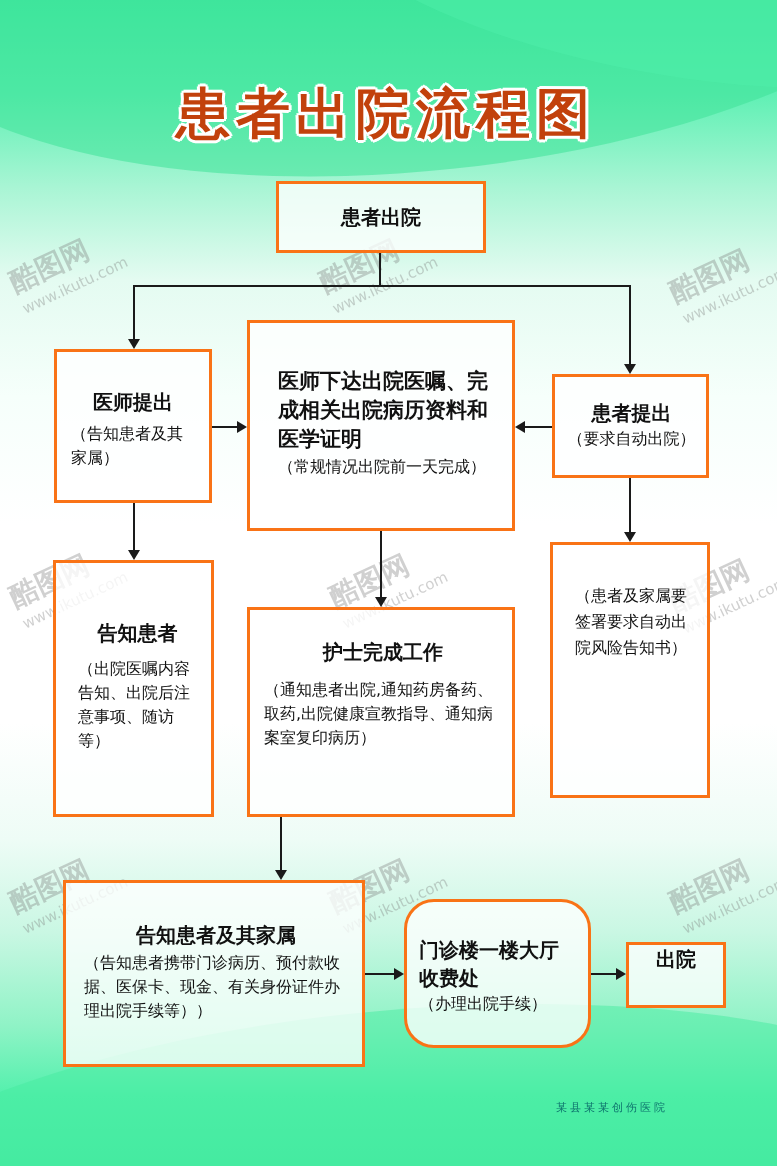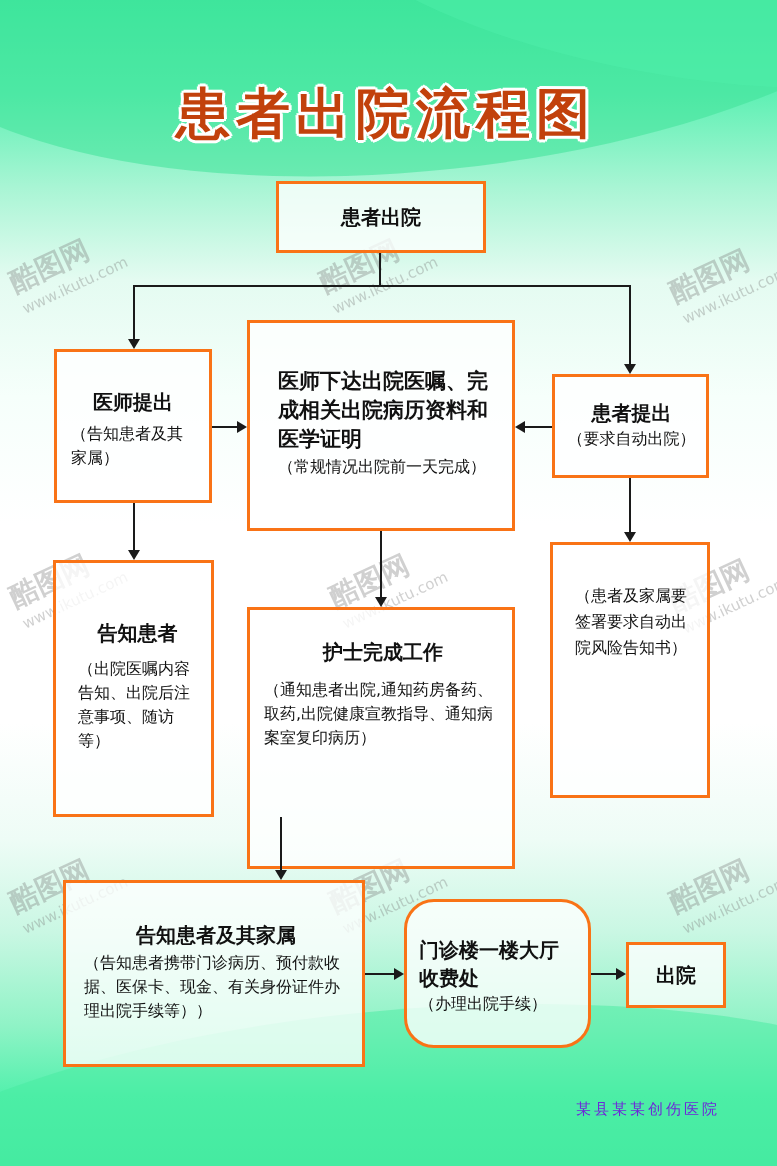--- a/index.html
+++ b/index.html
@@ -25,21 +25,21 @@
   .box {
     position:absolute; box-sizing:border-box; border:3px solid #f97316;
     background:rgba(255,255,255,0.78); color:#111;
   }
   .b-title { font-weight:bold; font-size:20px; line-height:28px; }
   .b-note { font-size:16px; line-height:24px; }
   .line { position:absolute; background:#1a1a1a; }
   .arrow-down { position:absolute; width:0; height:0; border-left:6px solid transparent; border-right:6px solid transparent; border-top:10px solid #1a1a1a; }
   .arrow-right { position:absolute; width:0; height:0; border-top:6px solid transparent; border-bottom:6px solid transparent; border-left:10px solid #1a1a1a; }
   .arrow-left { position:absolute; width:0; height:0; border-top:6px solid transparent; border-bottom:6px solid transparent; border-right:10px solid #1a1a1a; }
-  .footer { position:absolute; left:556px; top:1100px; font-size:15px; letter-spacing:3px; color:#6d28d9;margin-left:20px; }
+  .footer { position:absolute; left:556px; top:1100px; font-size:11px; letter-spacing:3px; color:#0f766e; }
   .wm { position:absolute; color:rgba(120,120,120,0.35); font-size:28px; font-weight:bold; transform:rotate(-25deg); white-space:nowrap; }
   .wm small { display:block; font-size:15px; font-weight:normal; }
 </style>
 </head>
 <body>
 
 <div class="bgwave1"></div>
 <div class="bgwave2"></div>
 <div class="bgwave3"></div>
 
@@ -72,40 +72,40 @@
 <div class="box" style="left:552px;top:374px;width:157px;height:104px;padding:22px 8px 0 10px;text-align:center;">
   <div class="b-title">患者提出</div>
   <div class="b-note">（要求自动出院）</div>
 </div>
 
 <div class="box" style="left:53px;top:560px;width:161px;height:257px;padding:56px 14px 0 22px;">
   <div class="b-title" style="text-align:center;margin-bottom:10px;">告知患者</div>
   <div class="b-note">（出院医嘱内容告知、出院后注意事项、随访等）</div>
 </div>
 
-<div class="box" style="left:247px;top:607px;width:268px;height:262px;padding:28px 10px 0 14px;">
+<div class="box" style="left:247px;top:607px;width:268px;height:210px;padding:28px 10px 0 14px;">
   <div class="b-title" style="text-align:center;margin-bottom:12px;">护士完成工作</div>
   <div class="b-note">（通知患者出院,通知药房备药、取药,出院健康宣教指导、通知病案室复印病历）</div>
 </div>
 
 <div class="box" style="left:550px;top:542px;width:160px;height:256px;padding:38px 12px 0 22px;">
   <div class="b-note" style="line-height:26px;">（患者及家属要签署要求自动出院风险告知书）</div>
 </div>
 
 <div class="box" style="left:63px;top:880px;width:302px;height:187px;padding:38px 14px 0 18px;">
   <div class="b-title" style="text-align:center;margin-bottom:2px;">告知患者及其家属</div>
   <div class="b-note">（告知患者携带门诊病历、预付款收据、医保卡、现金、有关身份证件办理出院手续等））</div>
 </div>
 
 <div class="box" style="left:404px;top:899px;width:187px;height:149px;padding:34px 10px 0 12px;border-radius:30px;">
   <div class="b-title">门诊楼一楼大厅收费处</div>
   <div class="b-note">（办理出院手续）</div>
 </div>
 
-<div class="box" style="left:626px;top:942px;width:100px;height:66px;display:flex;align-items:center;justify-content:center;">
+<div class="box" style="left:626px;top:942px;width:100px;height:66px;display:flex;justify-content:center;">
   <span class="b-title">出院</span>
 </div>
 
 <div class="line" style="left:379px;top:253px;width:2px;height:33px;"></div>
 
 <div class="line" style="left:133px;top:285px;width:498px;height:2px;"></div>
 
 <div class="line" style="left:133px;top:285px;width:2px;height:55px;"></div>
 <div class="arrow-down" style="left:128px;top:339px;"></div>
 

